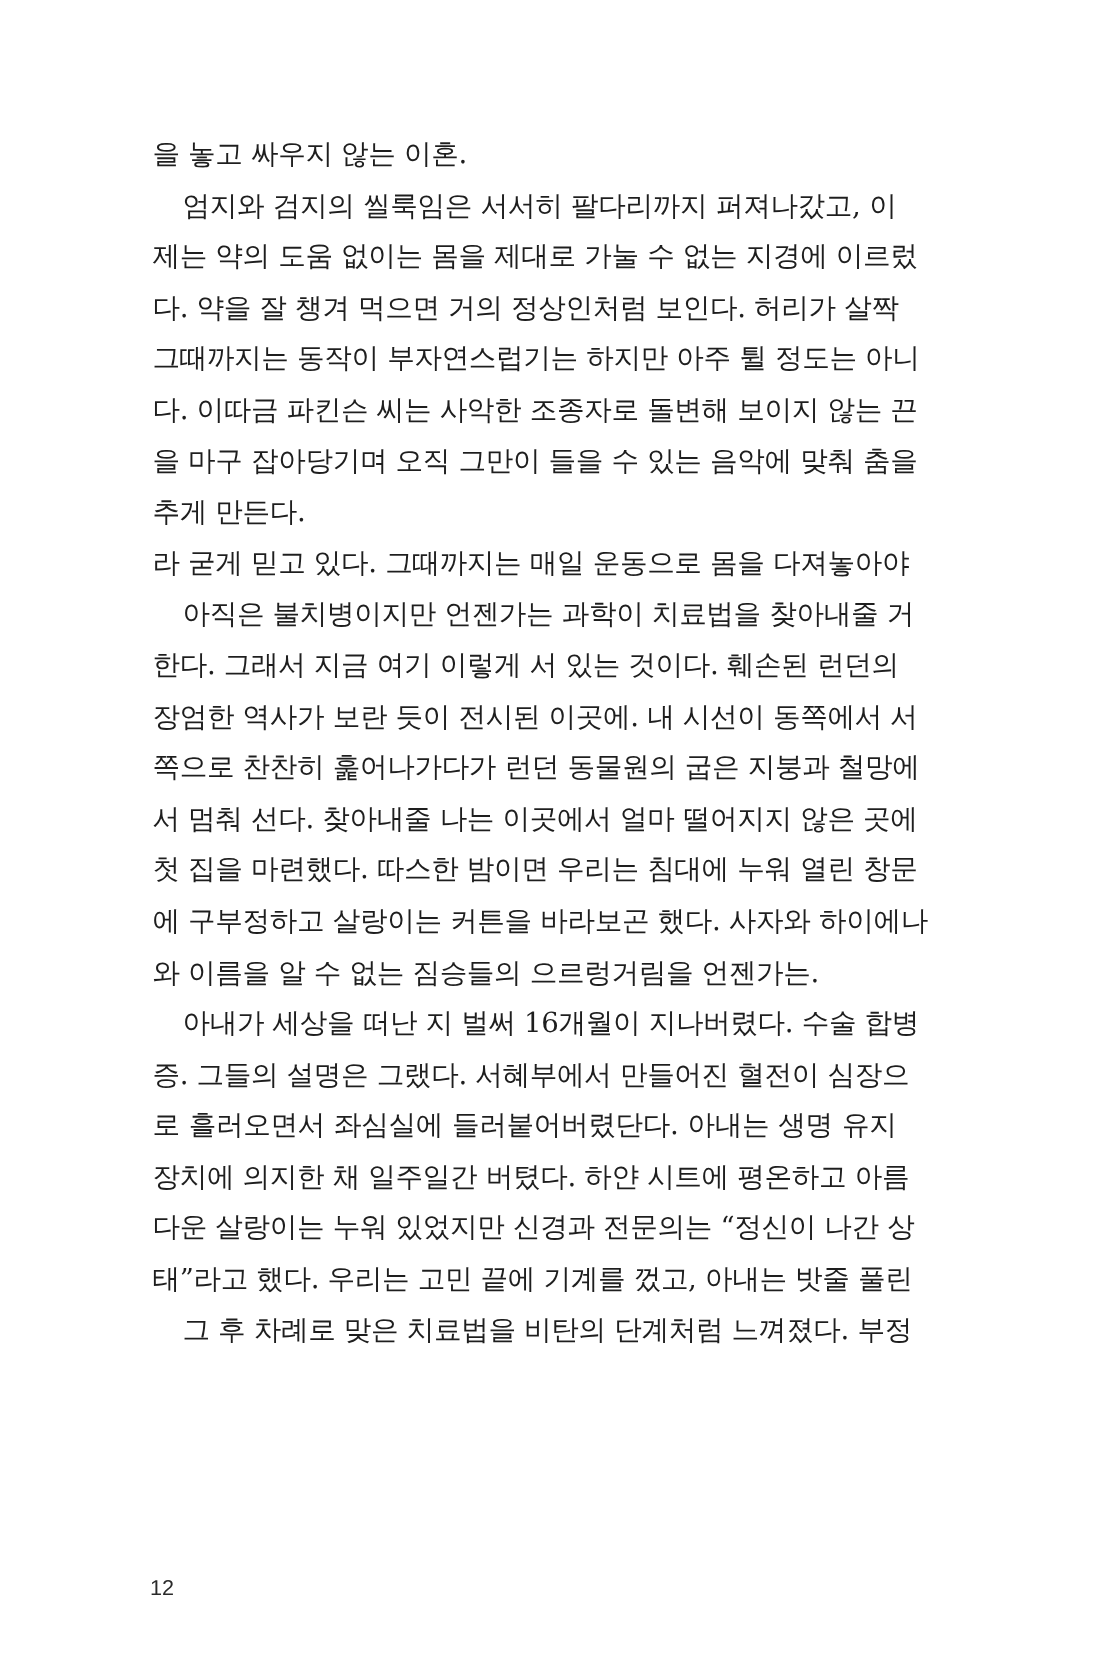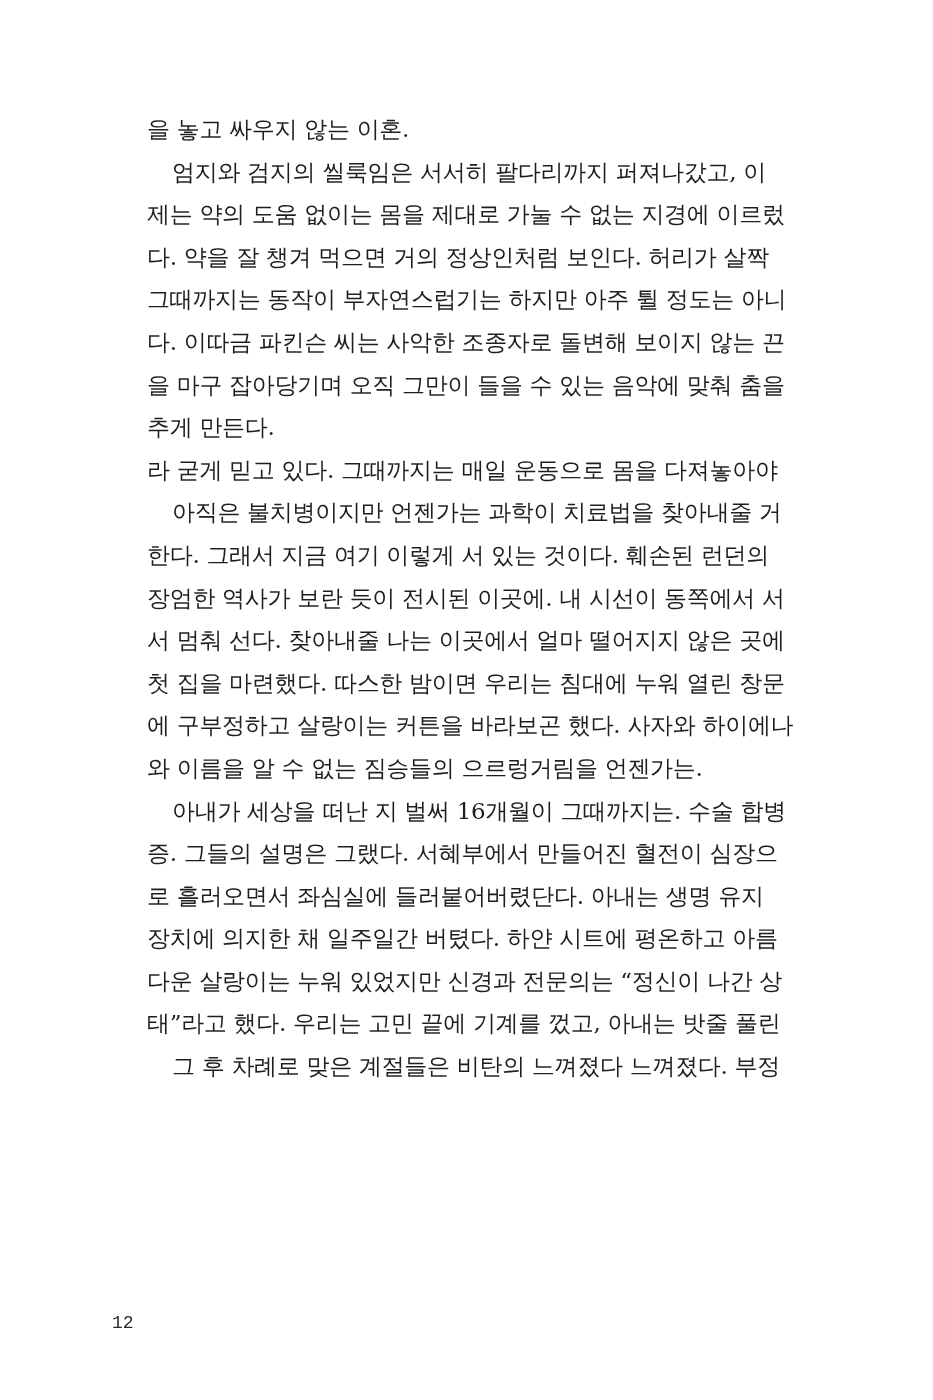--- a/index.html
+++ b/index.html
@@ -9,52 +9,52 @@
   .line {
     font-family: "DejaVu Serif", "Liberation Serif", serif;
     font-size: 23px;
     color: #1e1e1e;
     height: 42.6px;
     line-height: 42.6px;
     white-space: nowrap;
     text-align: justify;
     text-align-last: justify;
     letter-spacing: -0.3px;
-    margin-left: 20px;
   }
   .line.last { text-align-last: left; }
   .line.indent { padding-left: 25px; }
   .page-number {
-    position: absolute; left: 112px; top: 1313px;
-    font-family: Liberation Mono, monospace; font-size: 18px; color: #2a2a2a;
+    position: absolute; left: 125px; top: 1313px;
+    font-family: Liberation Sans, sans-serif; font-size: 18px; color: #2a2a2a;
   }
 </style>
 </head>
 <body>
 
 <div class="page">
   <div class="text-block" id="text-block">
       <div class="line last">을 놓고 싸우지 않는 이혼.</div>
       <div class="line indent">엄지와 검지의 씰룩임은 서서히 팔다리까지 퍼져나갔고, 이</div>
       <div class="line">제는 약의 도움 없이는 몸을 제대로 가눌 수 없는 지경에 이르렀</div>
       <div class="line">다. 약을 잘 챙겨 먹으면 거의 정상인처럼 보인다. 허리가 살짝</div>
       <div class="line">그때까지는 동작이 부자연스럽기는 하지만 아주 튈 정도는 아니</div>
       <div class="line">다. 이따금 파킨슨 씨는 사악한 조종자로 돌변해 보이지 않는 끈</div>
       <div class="line">을 마구 잡아당기며 오직 그만이 들을 수 있는 음악에 맞춰 춤을</div>
       <div class="line last">추게 만든다.</div>
       <div class="line">라 굳게 믿고 있다. 그때까지는 매일 운동으로 몸을 다져놓아야</div>
       <div class="line indent">아직은 불치병이지만 언젠가는 과학이 치료법을 찾아내줄 거</div>
       <div class="line">한다. 그래서 지금 여기 이렇게 서 있는 것이다. 훼손된 런던의</div>
       <div class="line">장엄한 역사가 보란 듯이 전시된 이곳에. 내 시선이 동쪽에서 서</div>
+      <div class="line">쪽으로 찬찬히 훑어나가다가 런던 동물원의 굽은 지붕과 철망에</div>
       <div class="line">서 멈춰 선다. 찾아내줄 나는 이곳에서 얼마 떨어지지 않은 곳에</div>
       <div class="line">첫 집을 마련했다. 따스한 밤이면 우리는 침대에 누워 열린 창문</div>
       <div class="line">에 구부정하고 살랑이는 커튼을 바라보곤 했다. 사자와 하이에나</div>
       <div class="line last">와 이름을 알 수 없는 짐승들의 으르렁거림을 언젠가는.</div>
-      <div class="line indent">아내가 세상을 떠난 지 벌써 16개월이 그때까지는. 수술 합병</div>
+      <div class="line indent">아내가 세상을 떠난 지 벌써 16개월이 지나버렸다. 수술 합병</div>
       <div class="line">증. 그들의 설명은 그랬다. 서혜부에서 만들어진 혈전이 심장으</div>
       <div class="line">로 흘러오면서 좌심실에 들러붙어버렸단다. 아내는 생명 유지</div>
       <div class="line">장치에 의지한 채 일주일간 버텼다. 하얀 시트에 평온하고 아름</div>
       <div class="line">다운 살랑이는 누워 있었지만 신경과 전문의는 “정신이 나간 상</div>
       <div class="line">태”라고 했다. 우리는 고민 끝에 기계를 껐고, 아내는 밧줄 풀린</div>
-      <div class="line indent">그 후 차례로 맞은 계절들은 비탄의 느껴졌다 느껴졌다. 부정</div>
+      <div class="line indent">그 후 차례로 맞은 치료법을 비탄의 단계처럼 느껴졌다. 부정</div>
     </div>
   <div class="page-number">12</div>
 </div>
 
 </body></html>

